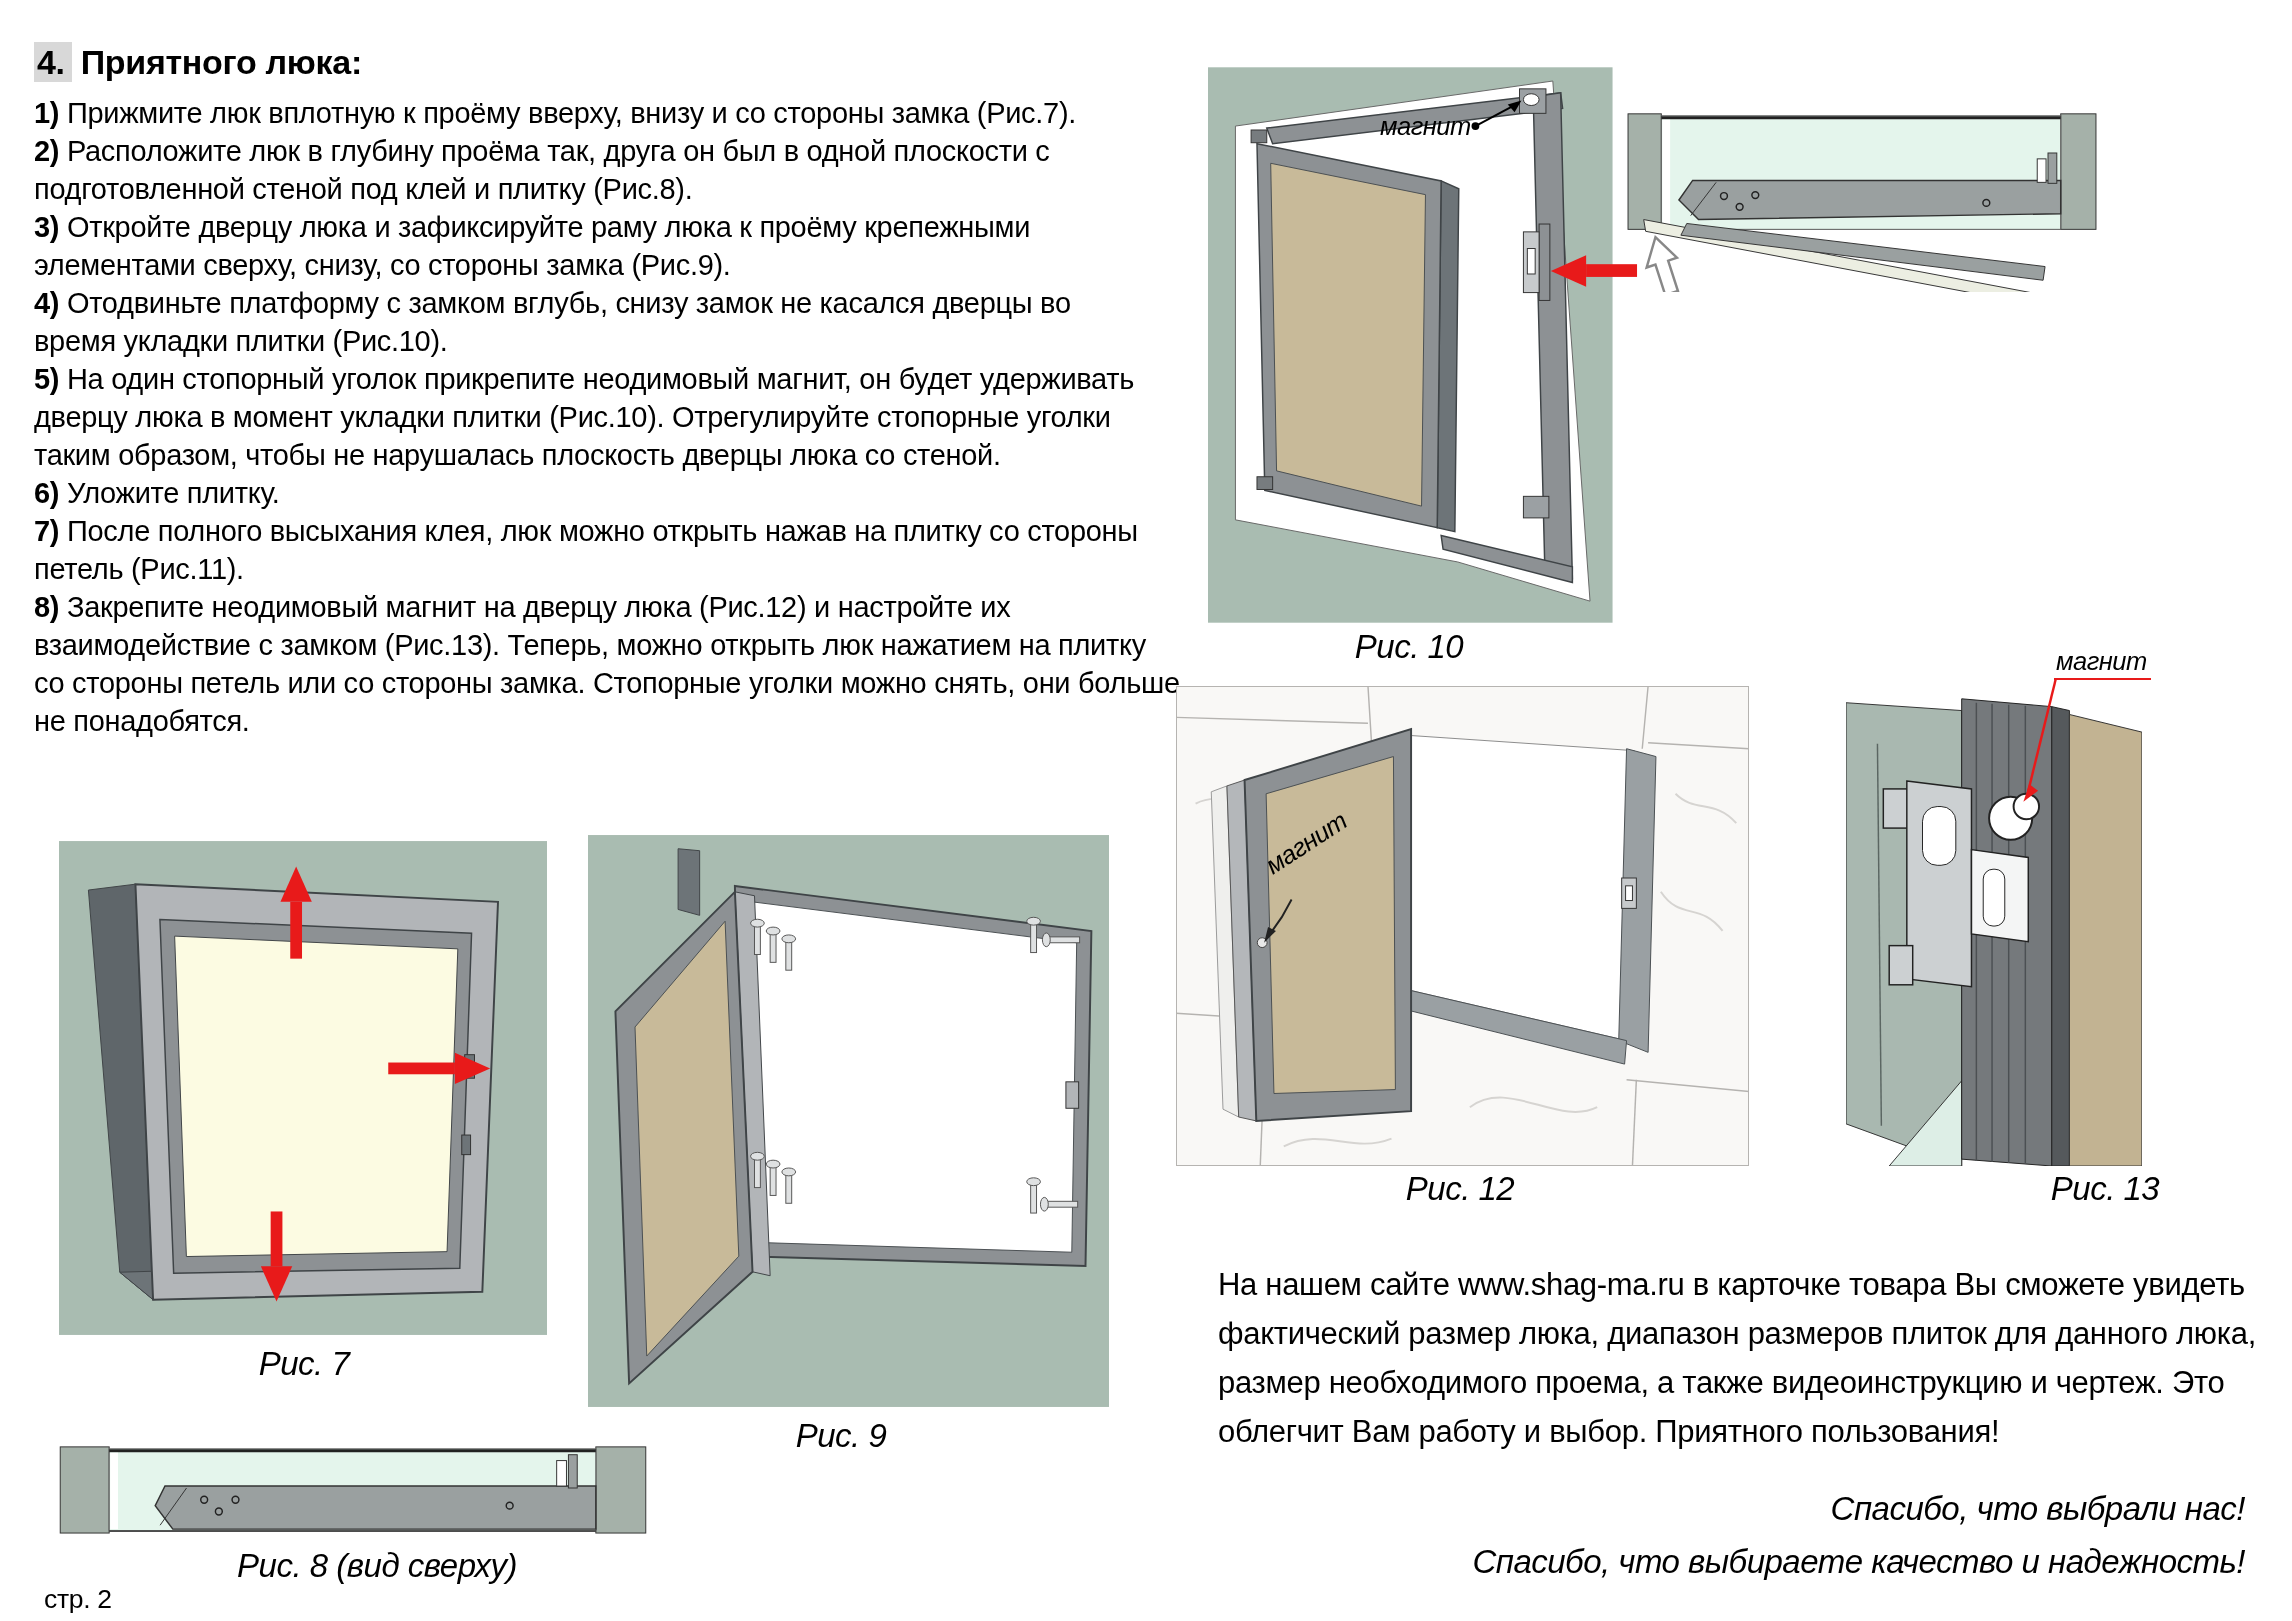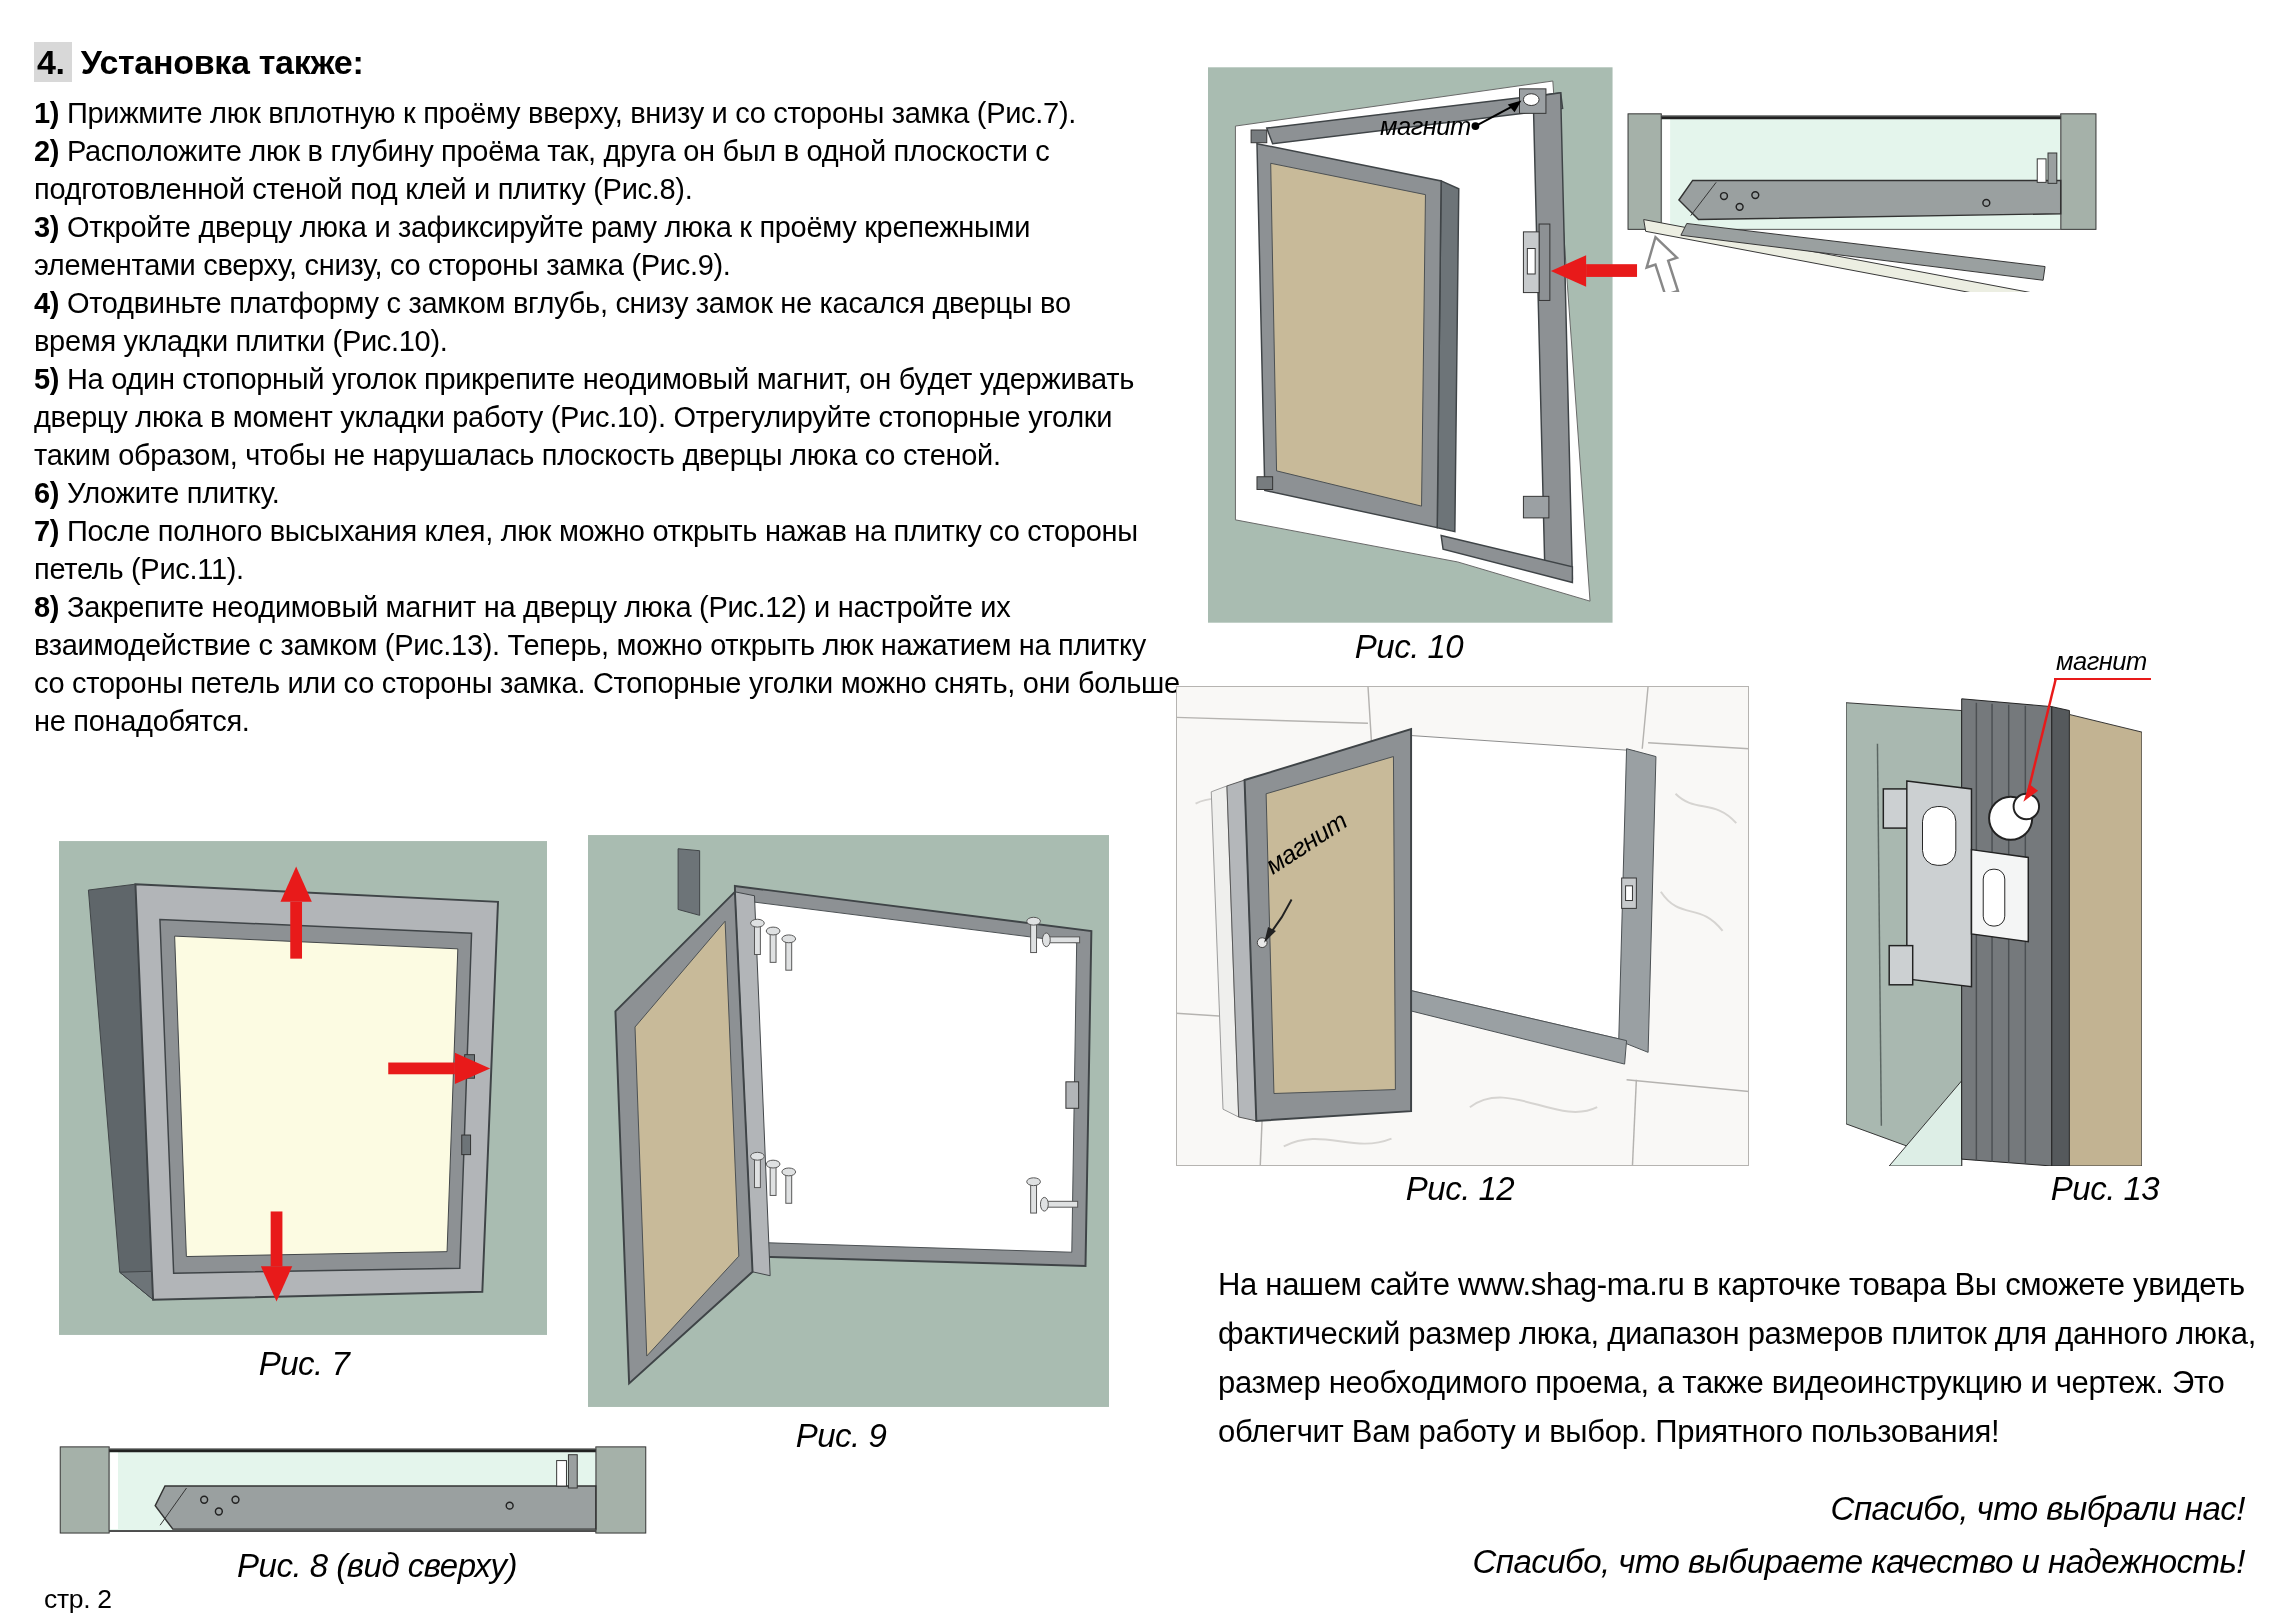--- a/index.html
+++ b/index.html
@@ -21,33 +21,33 @@
   .pagenum{font-size:26.5px;letter-spacing:-0.3px;}
   svg{display:block;}
 </style>
 </head>
 <body>
 
 <div class="page">
 
   <div class="abs heading" style="left:34px;top:43px;">
     <span class="hl">4.</span>
-    <span>Установка также:</span>
+    <span>Приятного люка:</span>
   </div>
 
   <div class="abs steps" style="left:34px;top:94px;">
     <div class="step"><b>1)</b> <span class="t">Прижмите люк вплотную к проёму вверху, внизу и со стороны замка (Рис.7).</span></div>
     <div class="step"><b>2)</b> <span class="t">Расположите люк в глубину проёма так, друга он был в одной плоскости с
 подготовленной стеной под клей и плитку (Рис.8).</span></div>
     <div class="step"><b>3)</b> <span class="t">Откройте дверцу люка и зафиксируйте раму люка к проёму крепежными
 элементами сверху, снизу, со стороны замка (Рис.9).</span></div>
     <div class="step"><b>4)</b> <span class="t">Отодвиньте платформу с замком вглубь, снизу замок не касался дверцы во
 время укладки плитки (Рис.10).</span></div>
     <div class="step"><b>5)</b> <span class="t">На один стопорный уголок прикрепите неодимовый магнит, он будет удерживать
-дверцу люка в момент укладки работу (Рис.10). Отрегулируйте стопорные уголки
+дверцу люка в момент укладки плитки (Рис.10). Отрегулируйте стопорные уголки
 таким образом, чтобы не нарушалась плоскость дверцы люка со стеной.</span></div>
     <div class="step"><b>6)</b> <span class="t">Уложите плитку.</span></div>
     <div class="step"><b>7)</b> <span class="t">После полного высыхания клея, люк можно открыть нажав на плитку со стороны
 петель (Рис.11).</span></div>
     <div class="step"><b>8)</b> <span class="t">Закрепите неодимовый магнит на дверцу люка (Рис.12) и настройте их
 взаимодействие с замком (Рис.13). Теперь, можно открыть люк нажатием на плитку
 со стороны петель или со стороны замка. Стопорные уголки можно снять, они больше
 не понадобятся.</span></div>
   </div>
 

